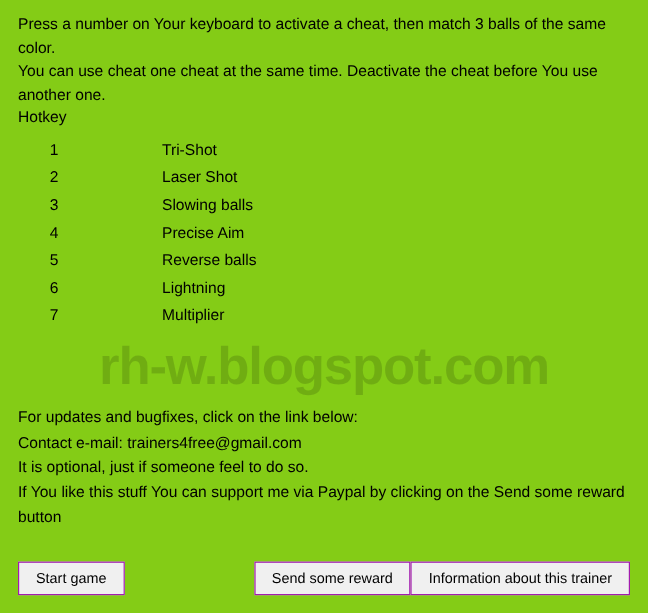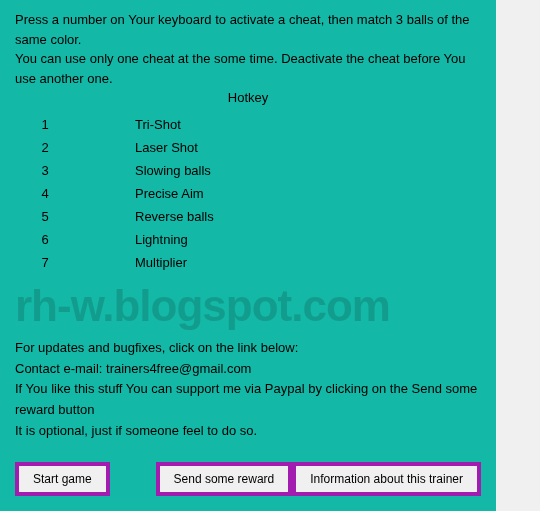--- a/index.html
+++ b/index.html
@@ -12,36 +12,35 @@
       width: 540px;
       height: 511px;
       background-color: #f0f0f0;
       font-family: Arial, sans-serif;
       font-size: 13px;
       color: #000;
       overflow: hidden;
     }
 
     .container {
-      width: 496px;
+      width: 540px;
       height: 511px;
-      background-color: #14b8a6;
+      background-color: #84cc16;
       padding: 10px 15px;
       position: relative;
     }
 
     .instructions {
       margin-bottom: 5px;
       line-height: 1.5;
     }
 
     .hotkey-label {
       font-weight: normal;
       margin-bottom: 4px;
-      text-align: center;
     }
 
     .cheat-table {
       width: 100%;
       border-collapse: collapse;
       margin-bottom: 8px;
     }
 
     .cheat-table td {
       padding: 4px 8px;
@@ -52,20 +51,21 @@
       width: 60px;
       text-align: center;
     }
 
     .cheat-table .name-col {
       padding-left: 60px;
       margin-top: 26px;
     }
 
     .watermark {
+      text-align: center;
       font-size: 44px;
       font-weight: bold;
       color: rgba(0, 0, 0, 0.15);
       font-family: Arial, sans-serif;
       letter-spacing: -1px;
       margin: 8px 0;
       line-height: 1.1;
     }
 
     .updates-section {
@@ -83,21 +83,21 @@
       bottom: 15px;
       left: 15px;
       right: 15px;
       display: flex;
       flex-direction: row;
       align-items: center;
     }
 
     .btn {
       background-color: #f0f0f0;
-      border: 4px solid #a21caf;
+      border: 1px solid #a21caf;
       padding: 6px 14px;
       font-size: 12px;
       cursor: pointer;
       font-family: Arial, sans-serif;
       color: #000;
     }
 
     .btn-start {
       margin-right: 8px;
       min-width: 85px;
@@ -112,21 +112,21 @@
       min-width: 120px;
     }
   </style>
 </head>
 <body>
 
 <div class="container">
 
   <div class="instructions">
     <div>Press a number on Your keyboard to activate a cheat, then match 3 balls of the same color.</div>
-    <div>You can use only one cheat at the some time. Deactivate the cheat before You use another one.</div>
+    <div>You can use cheat one cheat at the same time. Deactivate the cheat before You use another one.</div>
     <div class="hotkey-label">Hotkey</div>
   </div>
 
   <table class="cheat-table">
     <tbody id="cheat-rows">
     <tr>
       <td class="num-col">1</td>
       <td class="name-col">Tri-Shot</td>
     </tr>
         <tr>
@@ -154,22 +154,22 @@
       <td class="name-col">Multiplier</td>
     </tr>
       </tbody>
   </table>
 
   <div class="watermark">rh-w.blogspot.com</div>
 
   <div class="updates-section">
     <div>For updates and bugfixes, click on the link below:</div>
     <div>Contact e-mail: trainers4free@gmail.com</div>
+    <div>It is optional, just if someone feel to do so.</div>
     <div>If You like this stuff You can support me via Paypal by clicking on the Send some reward button</div>
-    <div>It is optional, just if someone feel to do so.</div>
   </div>
 
   <div class="footer-buttons">
     <button class="btn btn-start">Start game</button>
     <button class="btn btn-reward">Send some reward</button>
     <button class="btn btn-info">Information about this trainer</button>
   </div>
 
 </div>
 

